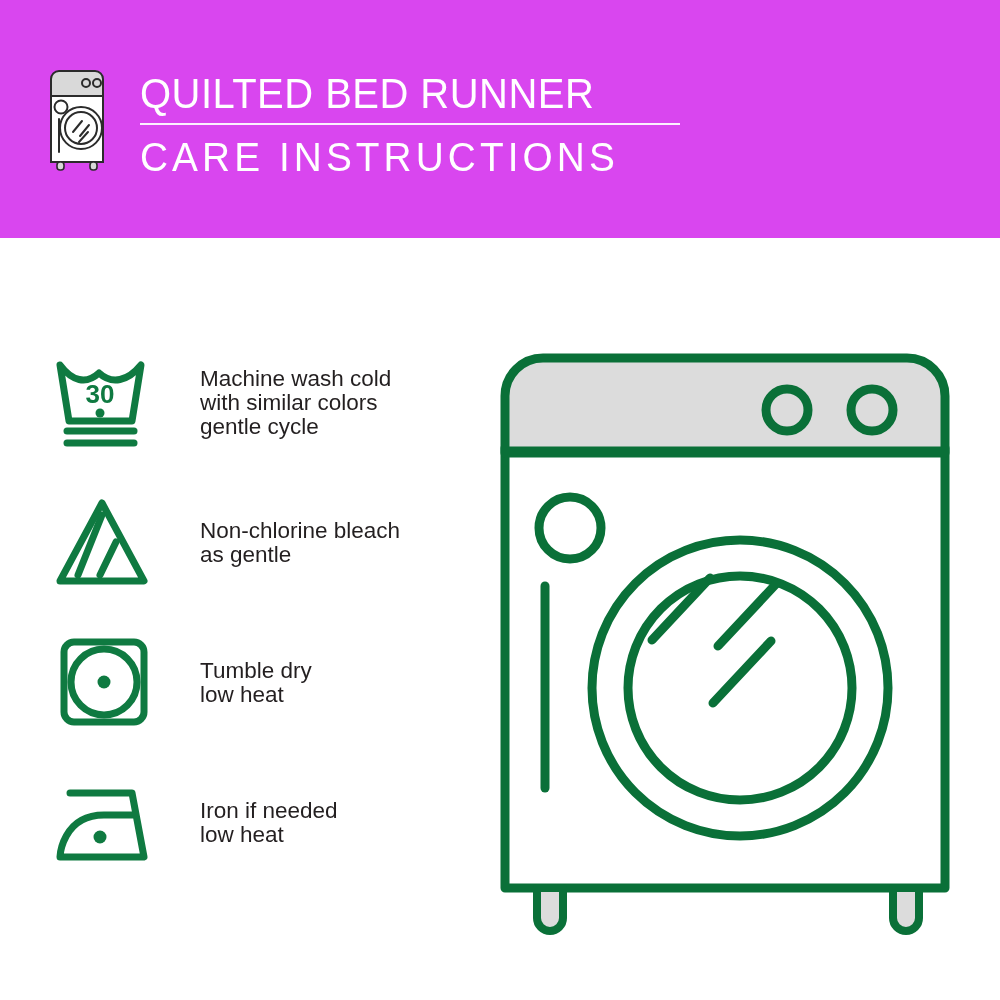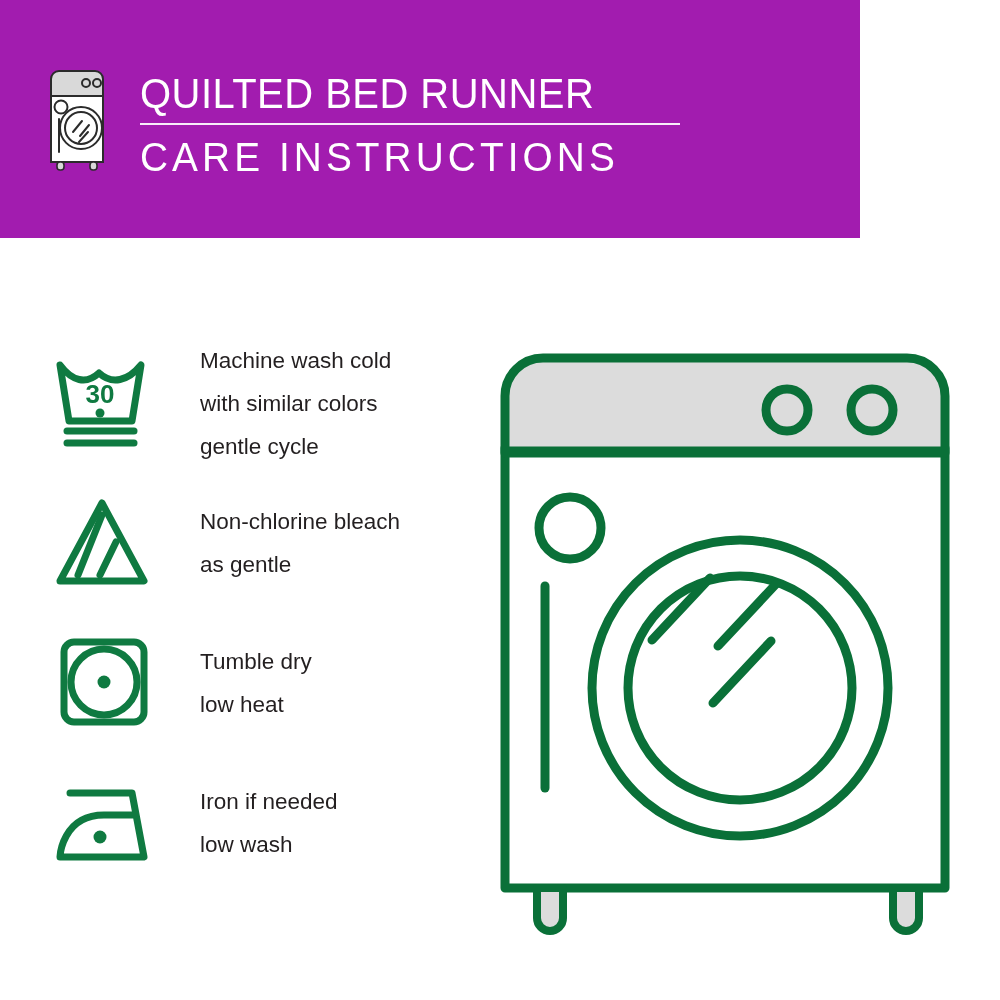--- a/index.html
+++ b/index.html
@@ -16,23 +16,23 @@
     height: 1000px;
     background: #ffffff;
     overflow: hidden;
   }
 
   
   .header {
     position: absolute;
     left: 0;
     top: 0;
-    width: 860px;
+    width: 1000px;
     height: 238px;
-    background: #a21caf;
+    background: #d946ef;
   }
   .header-logo {
     position: absolute;
     left: 46px;
     top: 66px;
     width: 62px;
     height: 106px;
   }
   .header-text {
     position: absolute;
@@ -93,21 +93,21 @@
     width: 108px;
     flex: 0 0 108px;
     display: flex;
     align-items: center;
     justify-content: center;
   }
   .care-row .txt {
     margin-left: 42px;
     color: #231f20;
     font-size: 22.5px;
-    line-height: 43px;
+    line-height: 24px;
     white-space: pre-line;
   }
 
   
   .machine {
     position: absolute;
     left: 495px;
     top: 110px;
     width: 470px;
     height: 590px;
@@ -202,21 +202,21 @@
       <div class="care-row">
         <div class="sym">
           <svg viewBox="0 0 104 96" width="104" height="96" aria-hidden="true">
             <g fill="none" stroke="#0f7a41" stroke-width="7" stroke-linecap="round" stroke-linejoin="round">
               <path d="M18 18 L80 18 L92 82 L8 82 C8 82, 10 40, 52 40 L80 40"></path>
             </g>
             <circle cx="48" cy="62" r="6.5" fill="#0f7a41"></circle>
           </svg>
         </div>
         <div class="txt">Iron if needed
-low wash</div>
+low heat</div>
       </div>
 
     </div>
 
     <div class="machine">
       <svg viewBox="0 0 470 590" width="470" height="590" aria-hidden="true">
         <g stroke="#0a7038" stroke-width="9" fill="none" stroke-linejoin="round">
 
           <rect x="10" y="100" width="440" height="440" fill="#ffffff"></rect>
 

